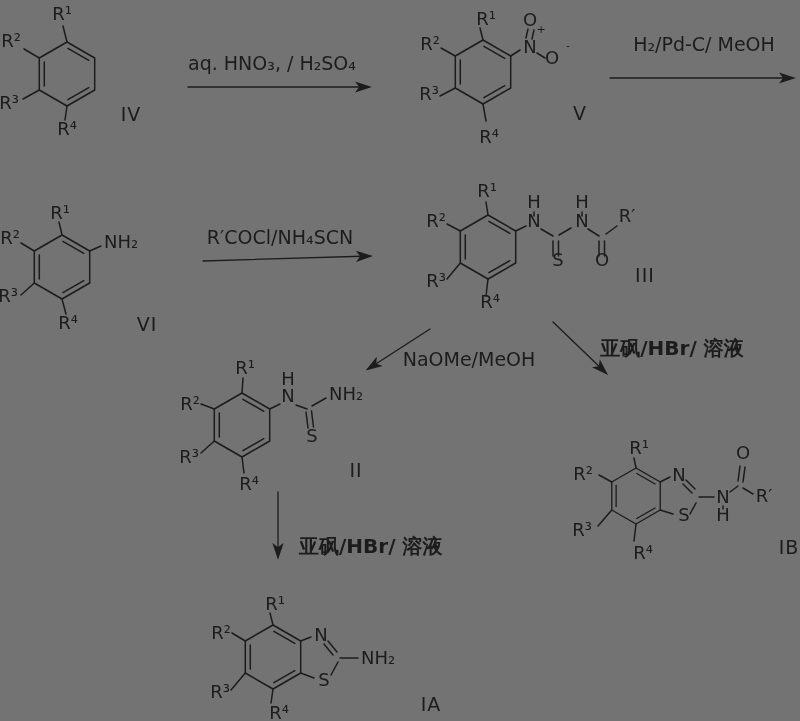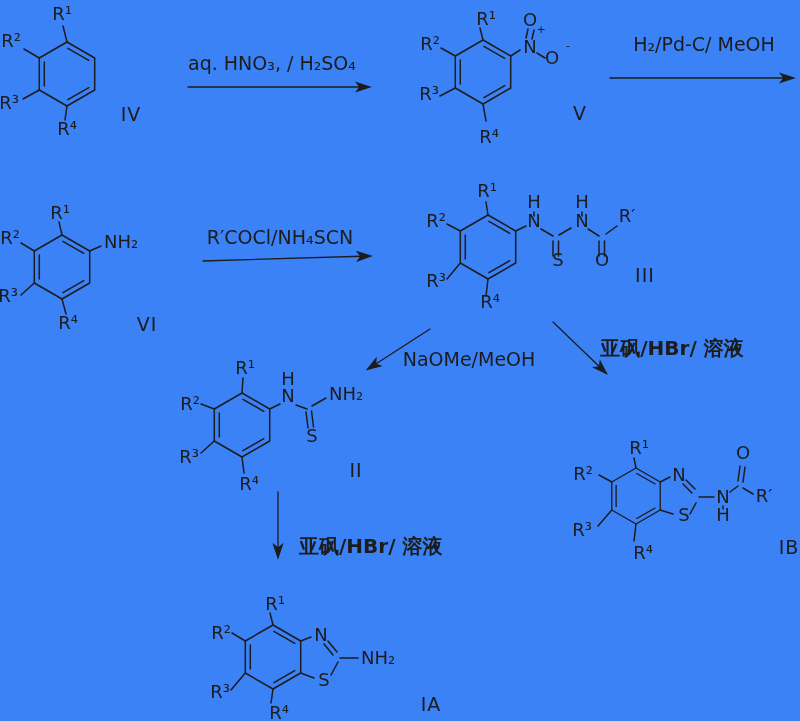--- a/index.html
+++ b/index.html
@@ -1,16 +1,16 @@
 <!DOCTYPE html>
 <html><head>
 <meta charset="utf-8">
 <style>
   html,body{margin:0;padding:0;background:#ffffff;}
-  .page{position:relative;width:800px;height:721px;background:#3b82f6;overflow:hidden;}
+  .page{position:relative;width:800px;height:721px;background:#737373;overflow:hidden;}
   svg{display:block;}
   .ink{stroke:#1c1c1c;stroke-width:1.5;fill:none;stroke-linecap:round;stroke-linejoin:round;}
   .thin{stroke-width:1.3;}
   text{fill:#1c1c1c;font-family:"DejaVu Sans",sans-serif;text-anchor:middle;stroke:none;}
   .atom{font-size:18px;}
   .rg{font-size:19px;}
   .rgb{font-size:20px;font-weight:700;}
   .tag{font-size:19px;letter-spacing:1px;}
   .chg{font-size:11px;}
   .start{text-anchor:start;}

